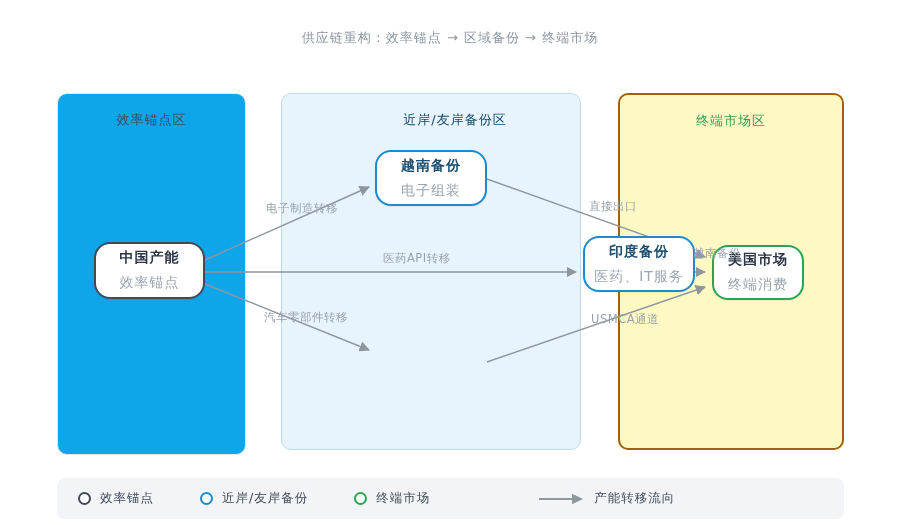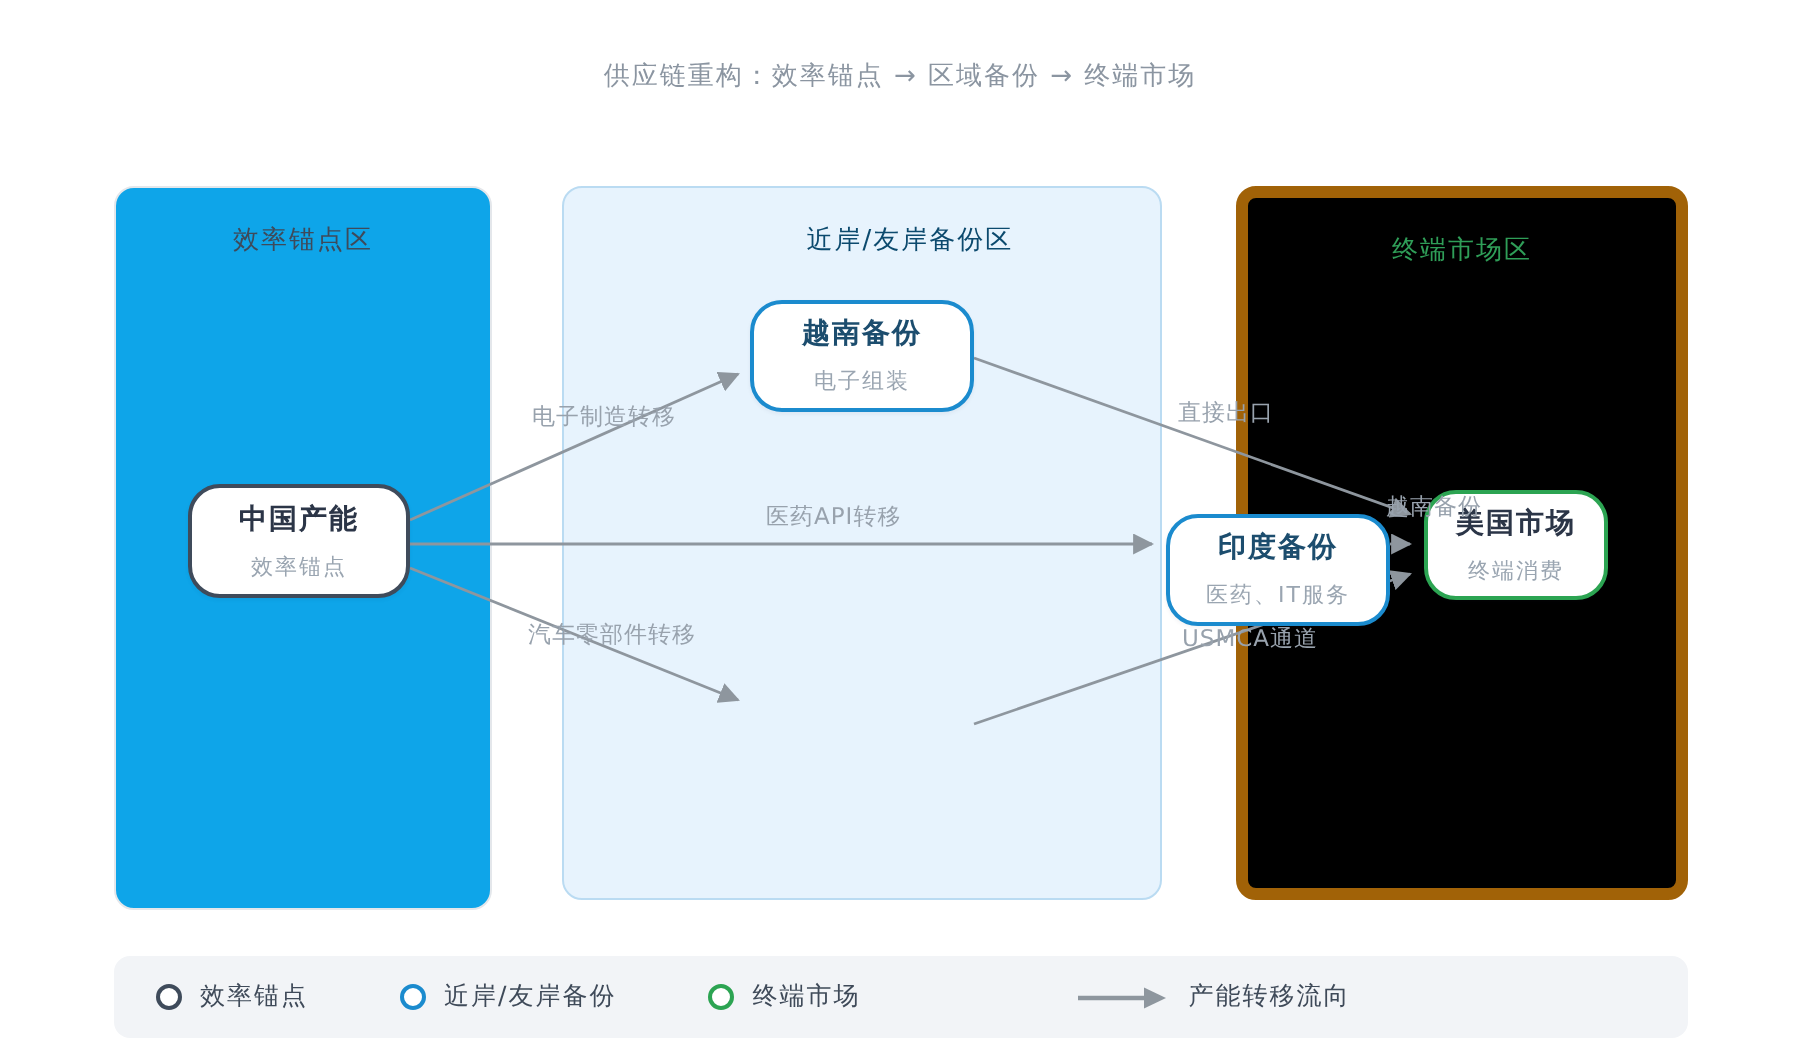--- a/index.html
+++ b/index.html
@@ -17,21 +17,21 @@
   .title { font-size: 20px; font-weight: bold; color: #252b36; letter-spacing: 1px; }
   .subtitle { margin-top: 11px; font-size: 13px; color: #8b95a1; letter-spacing: 1px; }
 
   
   .zone { position: absolute; border-radius: 10px; }
   .zone-label { display: block; text-align: center; padding-top: 17px; font-size: 13px; letter-spacing: 1px; }
   .zone-efficiency { left: 57px; top: 93px; width: 189px; height: 362px; background: #0ea5e9; border: 1px solid #e4e7eb; }
   .zone-efficiency .zone-label { color: #3e4a5a; }
   .zone-nearshore { left: 281px; top: 93px; width: 300px; height: 357px; background: #e7f3fd; border: 1px solid #badbf2; }
   .zone-nearshore .zone-label { color: #0c4a6e; margin-left: 48px; }
-  .zone-market { left: 618px; top: 93px; width: 226px; height: 357px; background: #000000; border: 6px solid #a16207; }
+  .zone-market { left: 618px; top: 93px; width: 226px; height: 357px; background: #fef9c3; border: 2px solid #a16207; }
   .zone-market .zone-label { color: #2f9e58; }
 
   
   svg.edges { position: absolute; left: 0; top: 0; width: 900px; height: 525px; pointer-events: none; z-index: 2; }
   svg.edges line { stroke: #8e969e; stroke-width: 1.4; }
 
   .edge-label { position: absolute; font-size: 11.5px; color: #98a2ad; white-space: nowrap; z-index: 4; letter-spacing: 0.5px; }
   .el-electronics { left: 266px; top: 201px; }
   .el-pharma { left: 383px; top: 251px; }
   .el-auto { left: 264px; top: 310px; }
@@ -39,27 +39,27 @@
   .el-friend { left: 693px; top: 246px; }
   .el-usmca { left: 591px; top: 312px; }
 
   
   .node {
     position: absolute; background: #ffffff; border-radius: 16px; z-index: 3;
     display: flex; flex-direction: column; align-items: center; justify-content: center;
     box-shadow: 0 1px 2px rgba(30,40,60,0.06);
   }
   .node-title { font-size: 14px; font-weight: bold; letter-spacing: 1px; }
-  .node-sub { margin-top: 7px; font-size: 11px; color: #9aa5b1; letter-spacing: 1px; }
+  .node-sub { margin-top: 7px; font-size: 14px; color: #9aa5b1; letter-spacing: 1px; }
   .node-china { left: 94px; top: 242px; width: 111px; height: 57px; border: 2px solid #3f4b5b; }
   .node-china .node-title { color: #2b3547; }
   .node-blue { border: 2px solid #1b8bce; }
   .node-blue .node-title { color: #1c4d6e; }
   .node-vietnam { left: 375px; top: 150px; width: 112px; height: 56px; }
-  .node-india { left: 583px; top: 257px; width: 112px; height: 56px; text-align: right; }
+  .node-india { left: 583px; top: 236px; width: 112px; height: 56px; text-align: right; }
   .node-mexico { left: 375px; top: 336px; width: 112px; height: 57px; }
   .node-usa { left: 712px; top: 245px; width: 92px; height: 55px; border: 2px solid #2ca452; }
   .node-usa .node-title { color: #2b3547; }
 
   
   .legend {
     position: absolute; left: 57px; top: 478px; width: 787px; height: 41px;
     background: #f2f4f7; border-radius: 8px; z-index: 3;
     display: flex; align-items: center; padding-left: 21px;
   }

